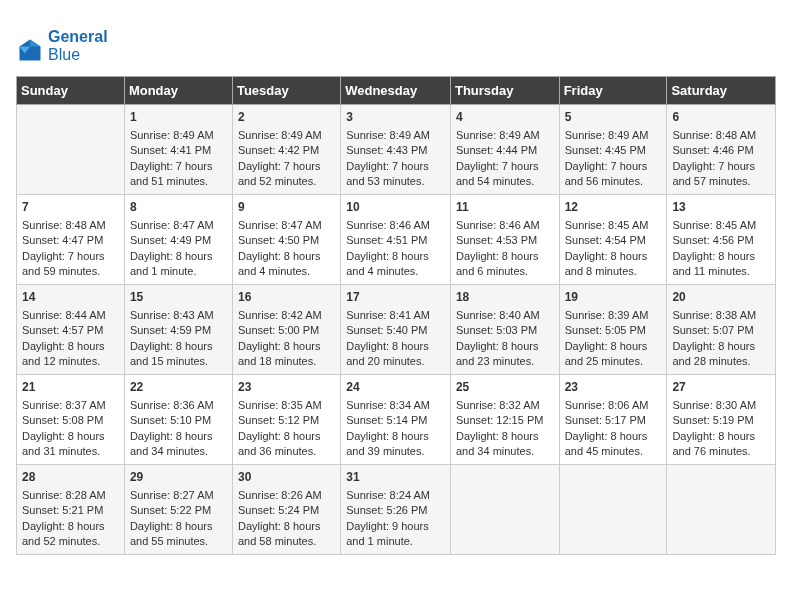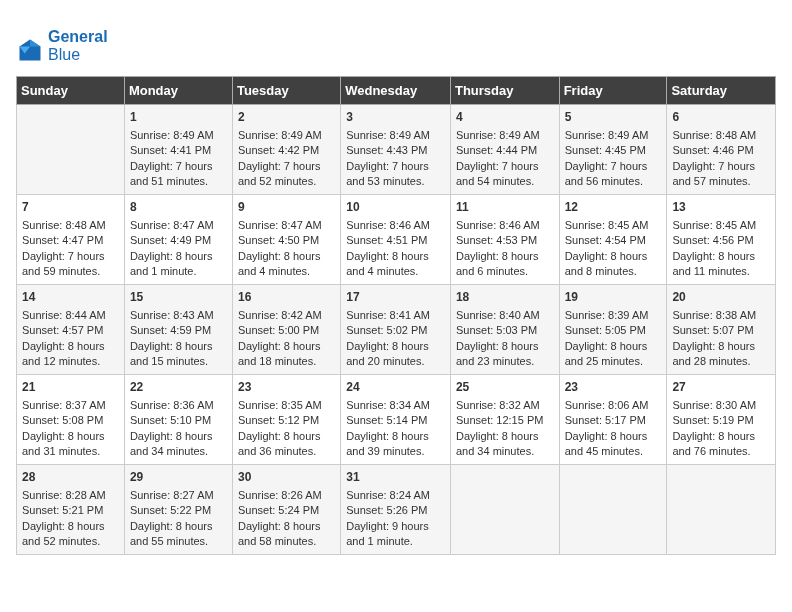--- a/index.html
+++ b/index.html
@@ -226,21 +226,21 @@
         <td>
           <span class="day-number">16</span>
           <div>Sunrise: 8:42 AM</div>
           <div>Sunset: 5:00 PM</div>
           <div>Daylight: 8 hours</div>
           <div>and 18 minutes.</div>
         </td>
         <td>
           <span class="day-number">17</span>
           <div>Sunrise: 8:41 AM</div>
-          <div>Sunset: 5:02 PM</div>
+          <div>Sunset: 5:40 PM</div>
           <div>Daylight: 8 hours</div>
           <div>and 20 minutes.</div>
         </td>
         <td>
           <span class="day-number">18</span>
           <div>Sunrise: 8:40 AM</div>
           <div>Sunset: 5:03 PM</div>
           <div>Daylight: 8 hours</div>
           <div>and 23 minutes.</div>
         </td>

